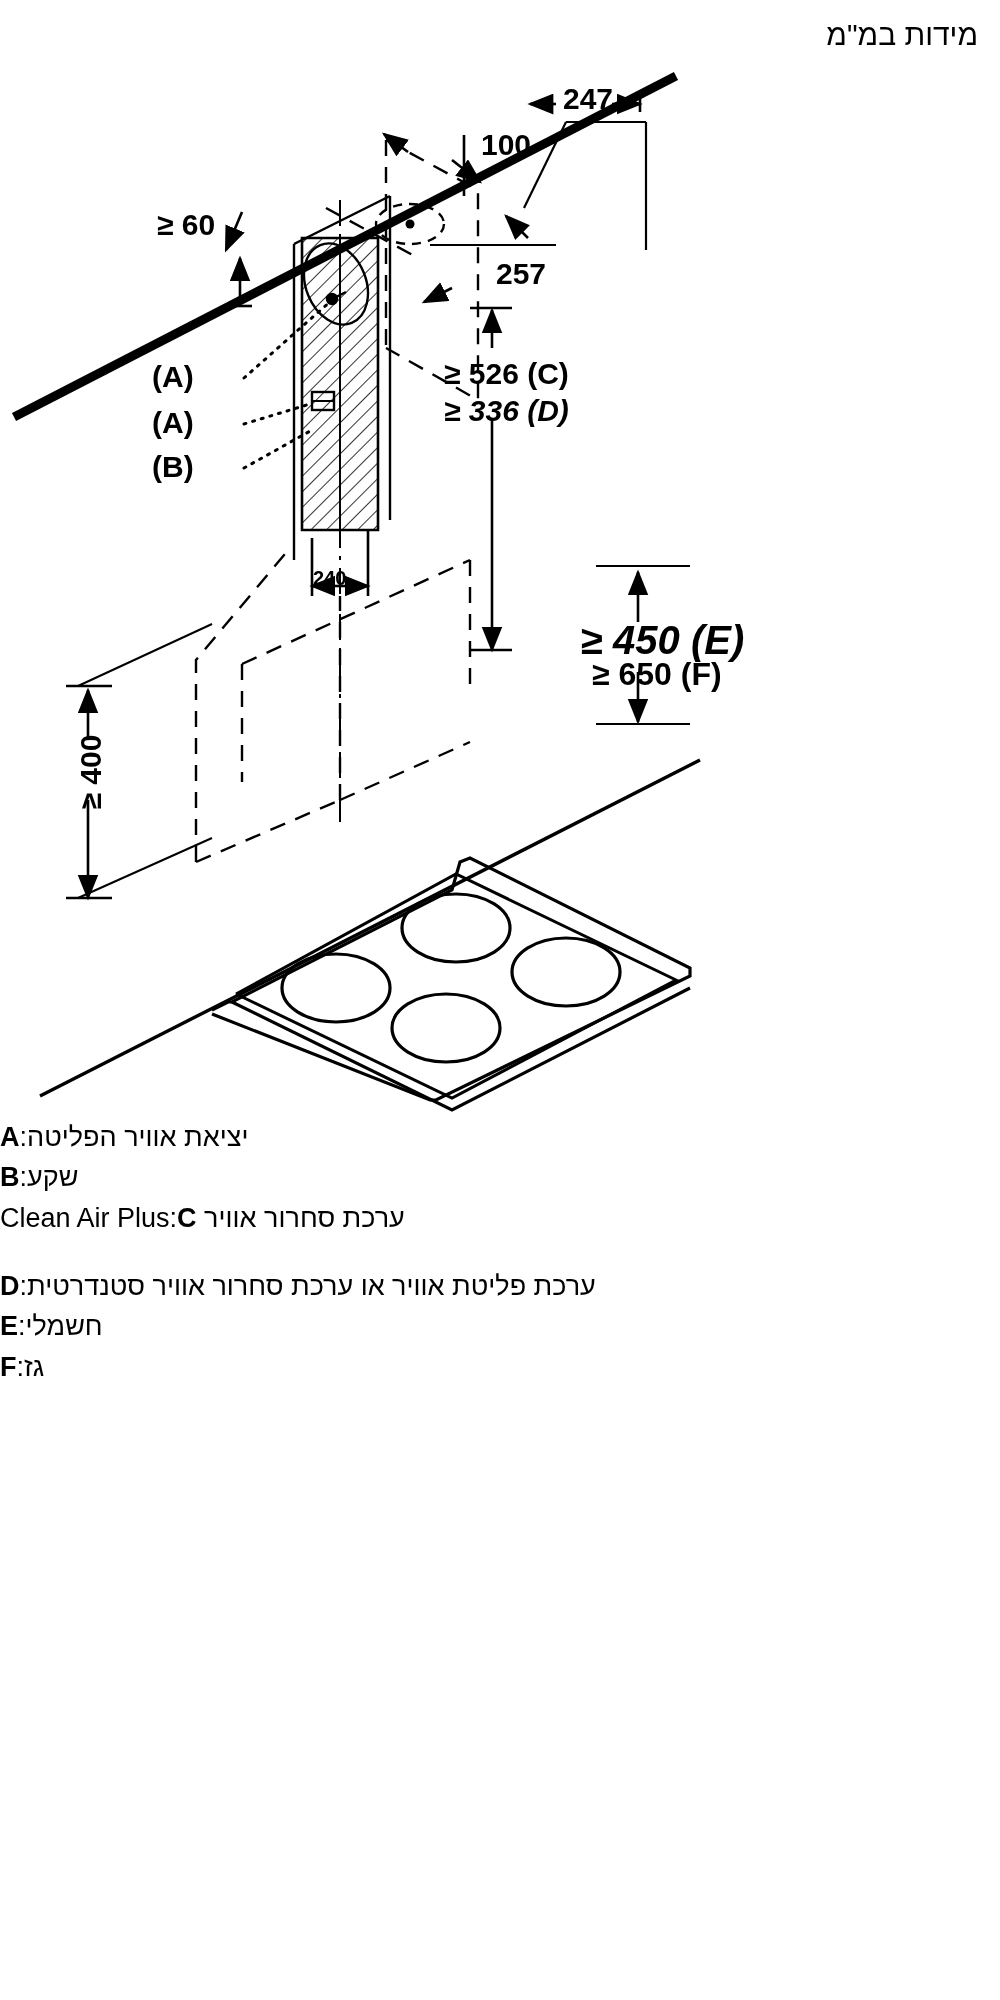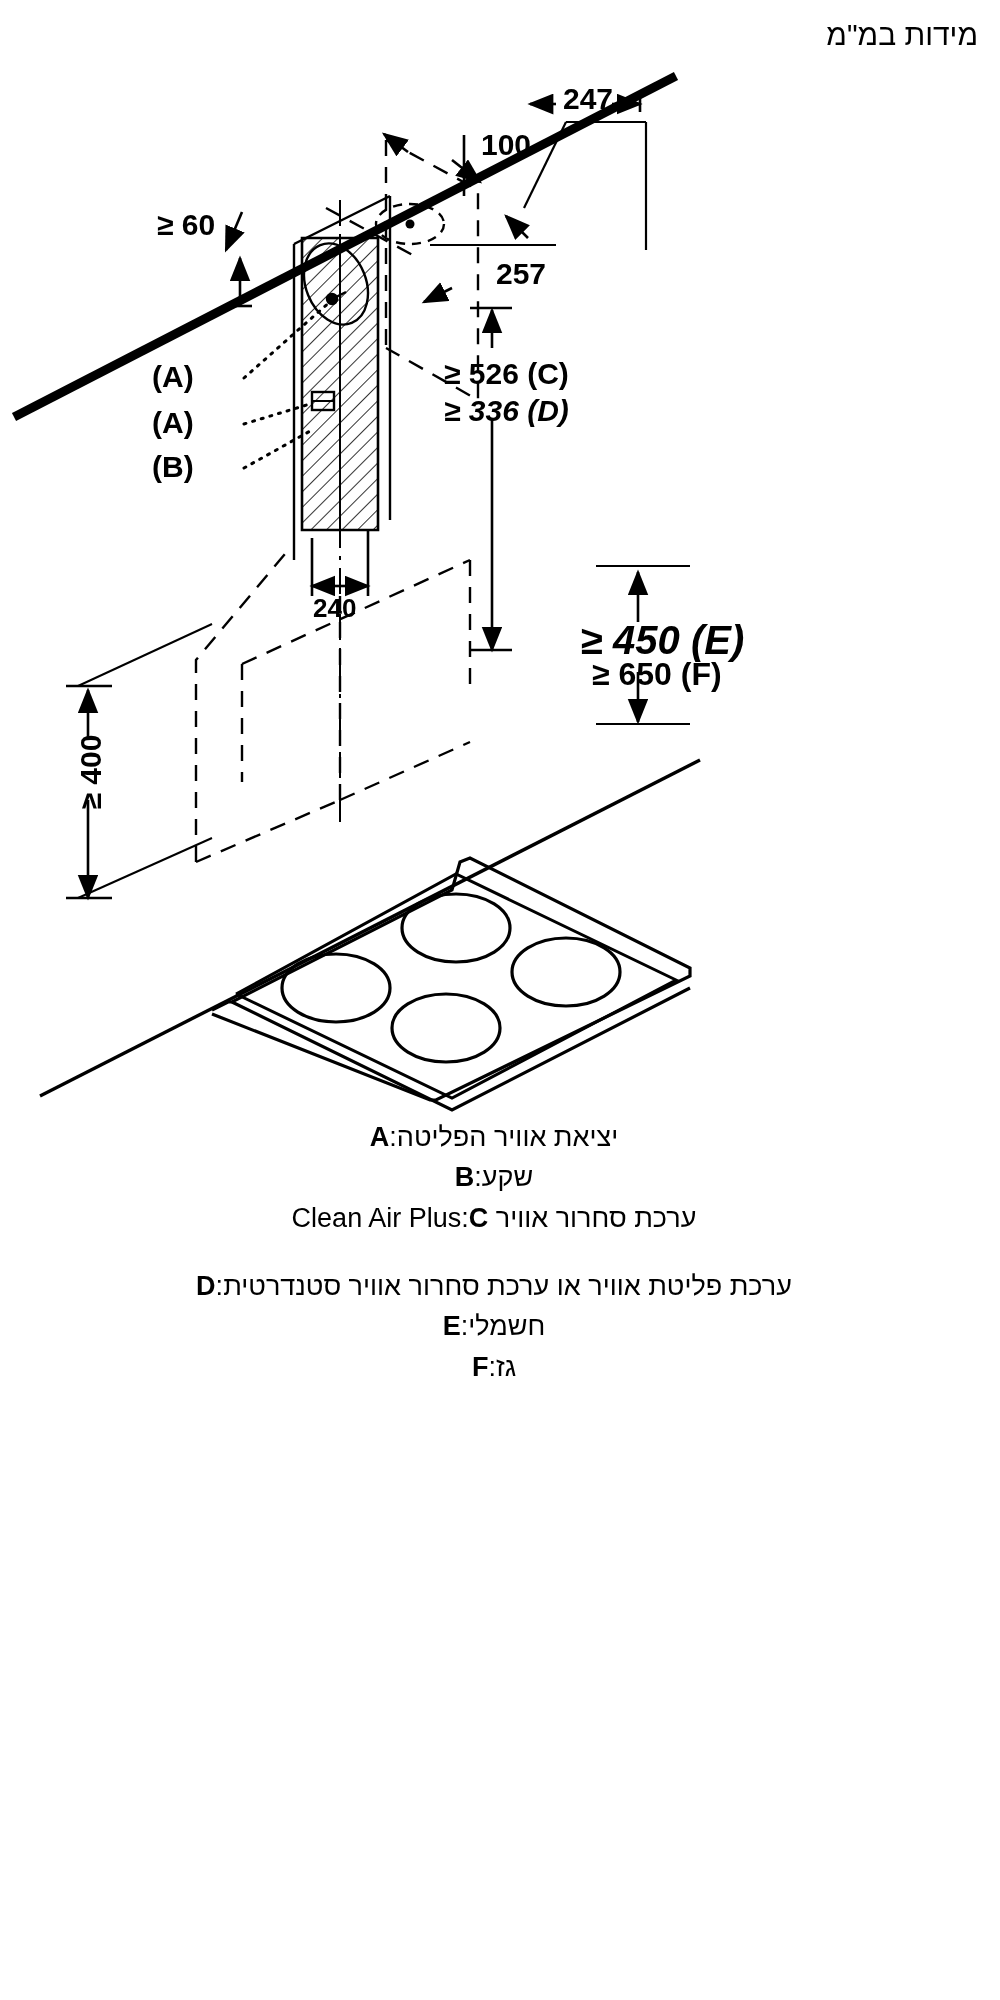--- a/index.html
+++ b/index.html
@@ -45,21 +45,21 @@
   .vert {
     transform: rotate(-90deg);
     transform-origin: 50% 50%;
   }
   .legend {
     position: absolute;
     left: 0;
     top: 1118px;
     width: 1000px;
     direction: rtl;
-    text-align: center;
+    text-align: left;
     padding-right: 12px;
     box-sizing: border-box;
   }
   .legend-row {
     font-size: 27px;
     line-height: 1.42;
     margin: 0 0 2px 0;
     white-space: nowrap;
   }
   .legend-row.wrap {
@@ -218,21 +218,21 @@
       <ellipse cx="566" cy="972" rx="54" ry="34" stroke-width="3.2"></ellipse>
       <ellipse cx="336" cy="988" rx="54" ry="34" stroke-width="3.2"></ellipse>
       <ellipse cx="446" cy="1028" rx="54" ry="34" stroke-width="3.2"></ellipse>
     </g>
   </svg>
 
   <div class="dim-label" style="left:563px; top:82px; font-size:30px;">247</div>
   <div class="dim-label" style="left:481px; top:128px; font-size:30px;">100</div>
   <div class="dim-label" style="left:496px; top:257px; font-size:30px;">257</div>
   <div class="dim-label" style="left:157px; top:208px; font-size:30px;">≥ 60</div>
-  <div class="dim-label" style="left:313px; top:593px; font-size:26px;">240</div>
+  <div class="dim-label" style="left:313px; top:567px; font-size:20px;">240</div>
   <div class="dim-label" style="left:444px; top:357px; font-size:30px;">≥ 526 (C)</div>
   <div class="dim-label" style="left:444px; top:394px; font-size:30px;font-style:italic;">≥ 336 (D)</div>
   <div class="dim-label" style="left:580px; top:618px; font-size:40px;font-style:italic;">≥ 450 (E)</div>
   <div class="dim-label" style="left:580px; top:656px; font-size:32px;margin-left:12px;">≥ 650 (F)</div>
   <div class="dim-label vert" style="left:6px; top:755px; width:170px; text-align:center; font-size:30px;">≥ 400</div>
 
   <div class="dim-label" style="left:152px; top:360px; font-size:30px;">(A)</div>
   <div class="dim-label" style="left:152px; top:406px; font-size:30px;">(A)</div>
   <div class="dim-label" style="left:152px; top:450px; font-size:30px;">(B)</div>
 

